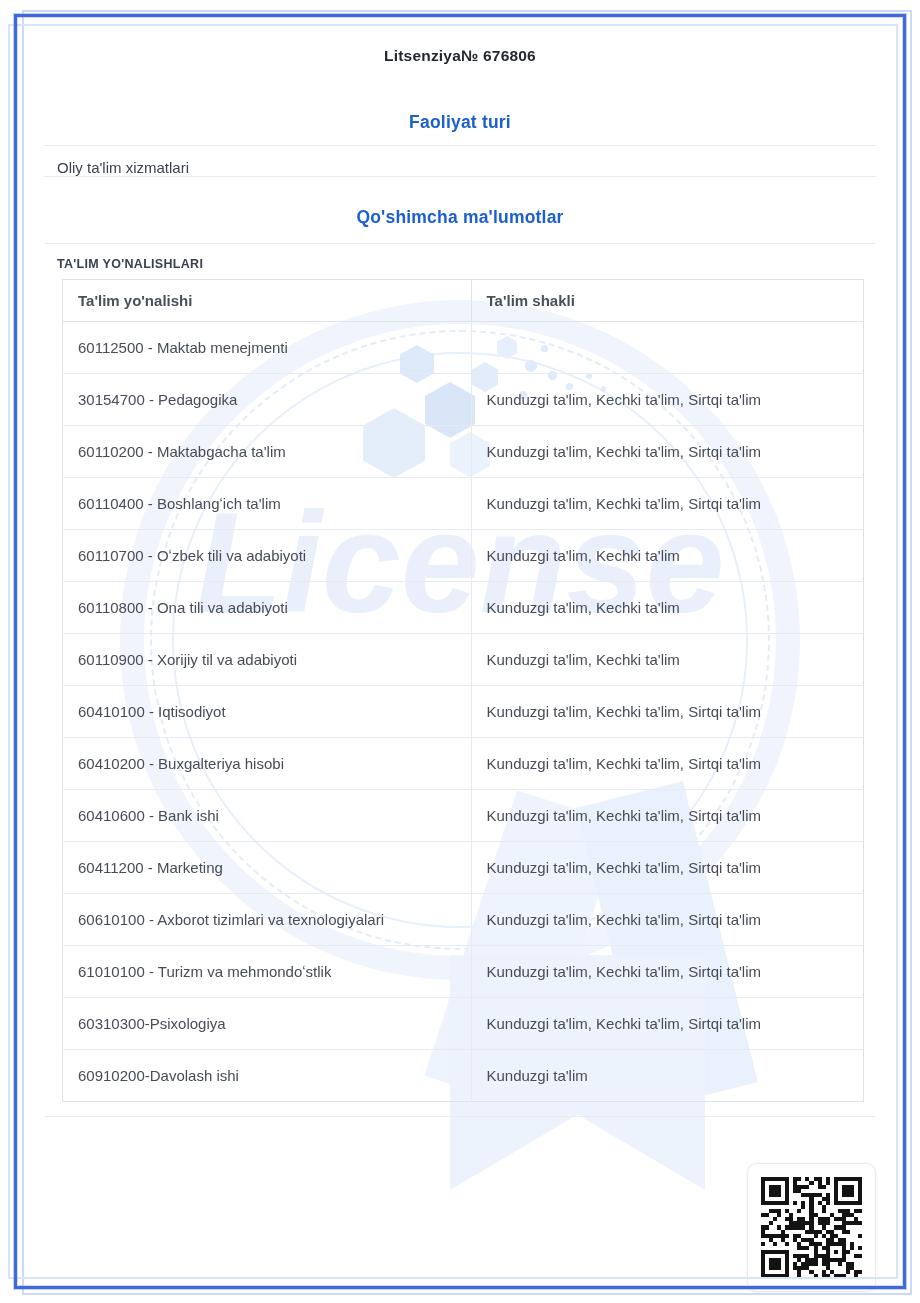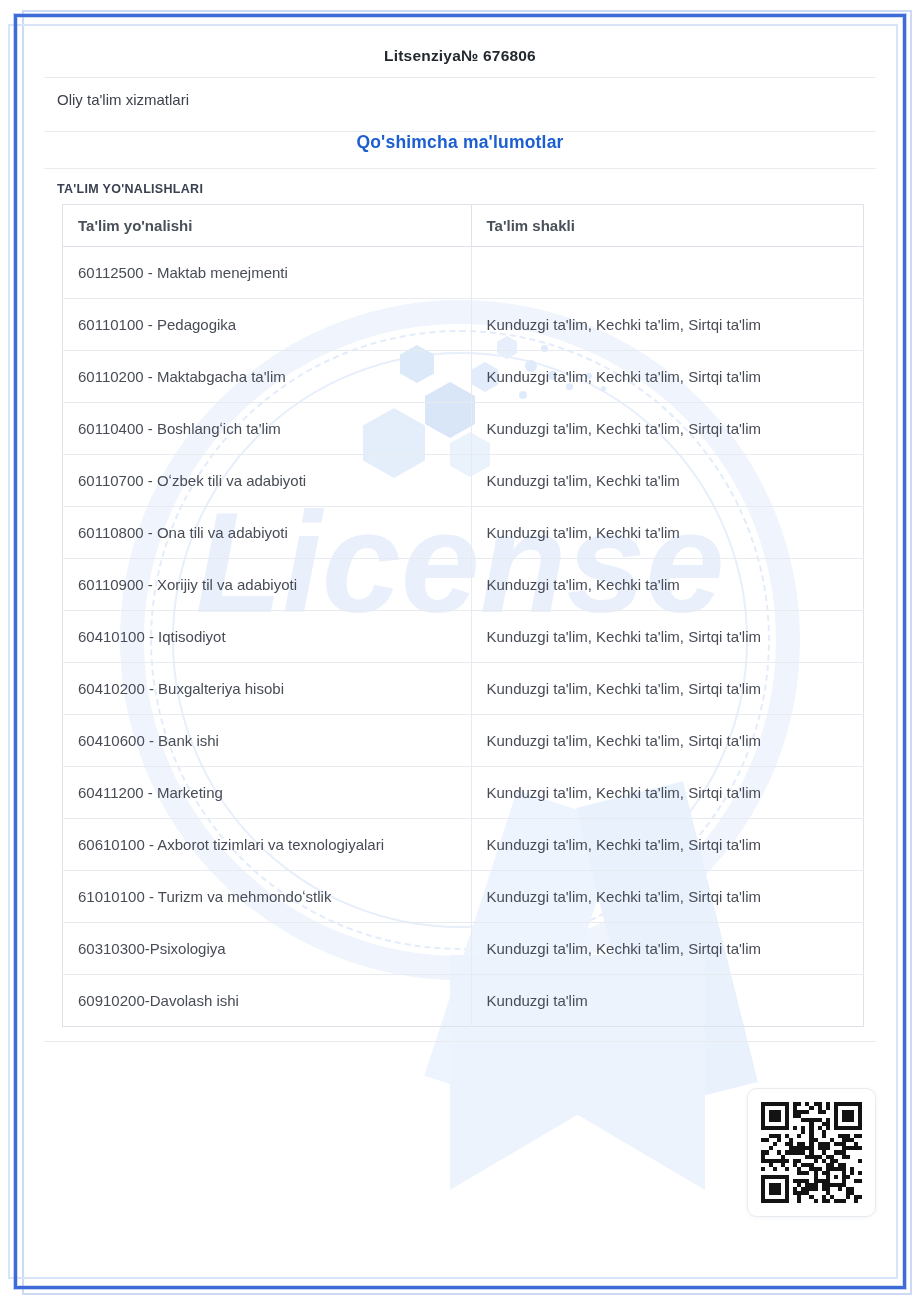--- a/index.html
+++ b/index.html
@@ -32,24 +32,24 @@
     clip-path:polygon(0 0,100% 0,100% 100%,50% 68%,0 100%); }
 
   
   .content { position:absolute; inset:17px; padding:30px 27px 0; z-index:1; }
 
   .doc-header { display:flex; justify-content:center; align-items:center; }
   .doc-title, .doc-number { font-size:15.5px; font-weight:700; color:#23282f; letter-spacing:.2px; }
 
   .section-title { text-align:center; color:#1c5fd1; font-size:17.5px; font-weight:700; letter-spacing:.2px; }
   .title-activity { margin-top:47px; }
-  .title-additional { }
+  .title-additional { margin-top:30px; }
 
   .activity-row { margin-top:12px; border-top:1px solid #e9ebef; border-bottom:1px solid #e9ebef;
-    padding:13px 0 23px 13px; font-size:15px; color:#3c424d; }
+    padding:13px 0 0 13px; font-size:15px; color:#3c424d; }
 
   .divider { border:none; border-top:1px solid #e9ebef; margin-top:15px; }
 
   .table-label { margin:13px 0 0 13px; font-size:12.5px; font-weight:700; color:#3a4150; letter-spacing:.3px; }
 
   table.edu { width:calc(100% - 30px); margin:8px 12px 0 18px; border-collapse:collapse;
     border:1px solid #dfe3e9; background:transparent; table-layout:fixed; }
   table.edu col.c1 { width:51%; }
   table.edu th { text-align:left; font-weight:700; font-size:15px; color:#4a5059;
     padding:12px 15px; border-bottom:1px solid #dfe3e9; }
@@ -100,20 +100,21 @@
   <div class="frame frame-b"></div>
   <div class="frame frame-main"></div>
 
   <div class="content">
 
     <div class="doc-header">
       <span class="doc-title">Litsenziya</span>
       <span class="doc-number">№ 676806</span>
     </div>
 
+    <h2 class="section-title title-activity">Faoliyat turi</h2>
 
     <div class="activity-row">Oliy ta'lim xizmatlari</div>
 
     <h2 class="section-title title-additional">Qo'shimcha ma'lumotlar</h2>
 
     <hr class="divider">
 
     <div class="table-label">TA'LIM YO'NALISHLARI</div>
 
     <table class="edu">
@@ -128,21 +129,21 @@
         </tr>
       </thead>
       <tbody>
 
           <tr>
             <td>60112500 - Maktab menejmenti</td>
             <td></td>
           </tr>
 
           <tr>
-            <td>60110100 - Pedagogika</td>
+            <td>30154700 - Pedagogika</td>
             <td>Kunduzgi ta'lim, Kechki ta'lim, Sirtqi ta'lim</td>
           </tr>
 
           <tr>
             <td>60110200 - Maktabgacha ta'lim</td>
             <td>Kunduzgi ta'lim, Kechki ta'lim, Sirtqi ta'lim</td>
           </tr>
 
           <tr>
             <td>60110400 - Boshlangʻich ta'lim</td>

